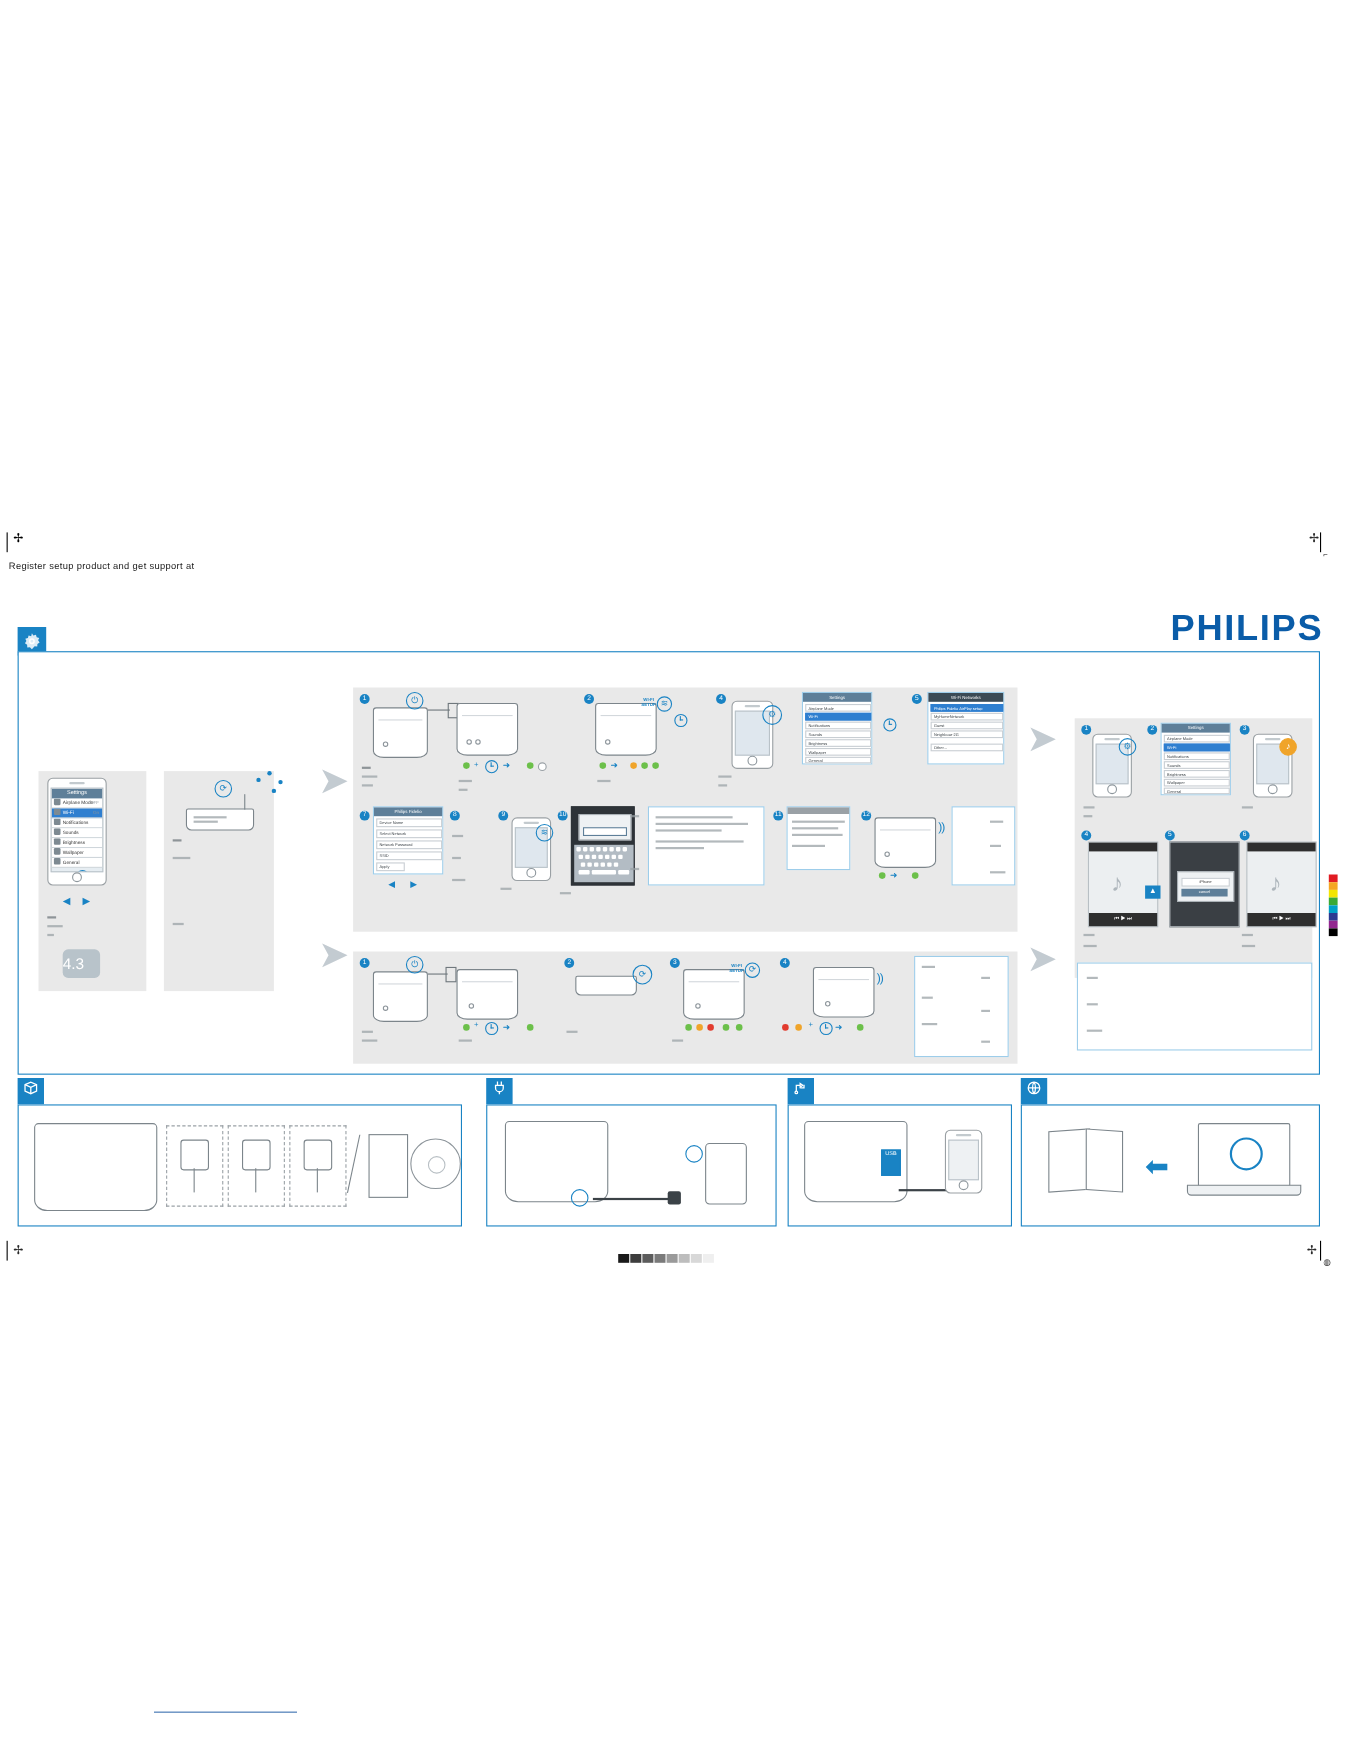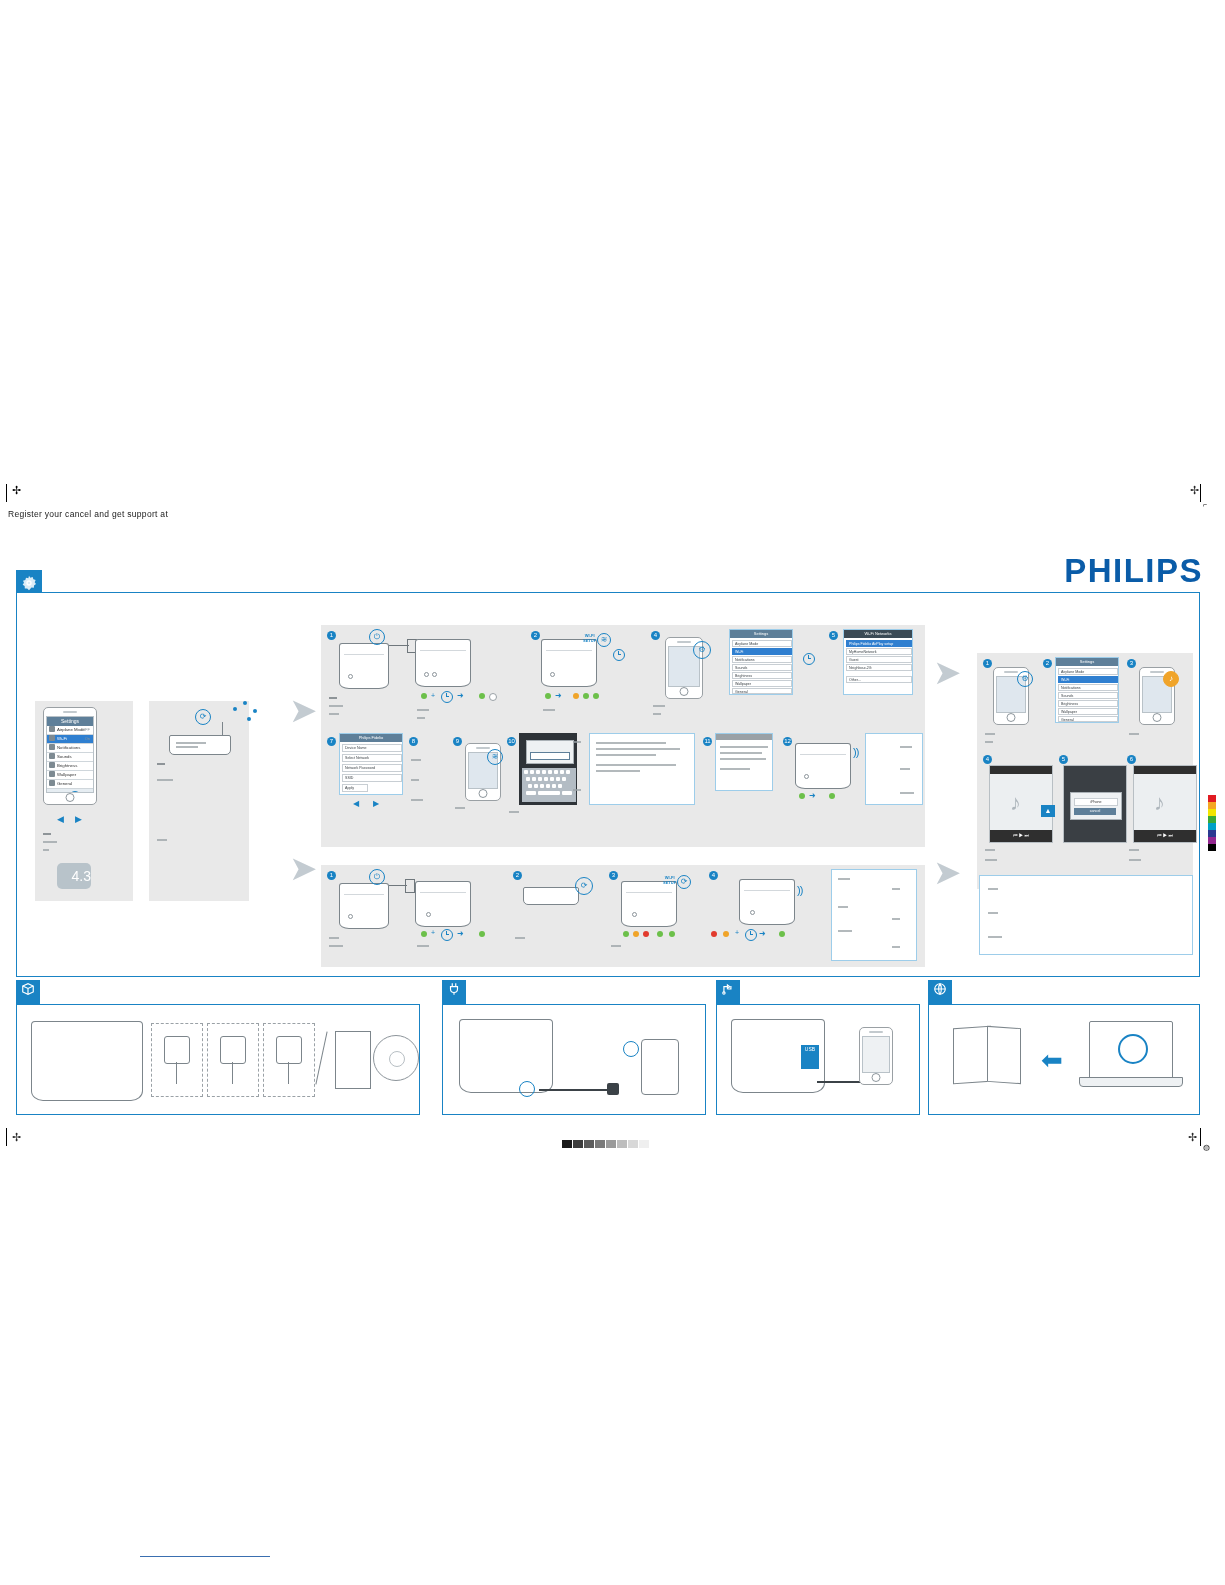--- a/index.html
+++ b/index.html
@@ -323,21 +323,21 @@
 
   
   .ver-tile {
     position: absolute;
     width: 34px; height: 26px;
     background: #b8c3ca;
     border-radius: 5px;
     color: #fff;
     font-size: 14px;
     line-height: 26px;
-    text-align: right;
+    text-align: left;
     font-family: "Liberation Sans", sans-serif;
   }
 
   
   .note-screen {
     position: absolute;
     background: #eceff1;
   }
   .note {
     position: absolute;
@@ -411,21 +411,21 @@
 <div class="abs" style="left:6px;top:1128px;">
   <div class="cm-v" style="left:0;top:0;height:18px;"></div>
   <div class="cm-star" style="left:6px;top:4px;">✢</div>
 </div>
 <div class="abs" style="left:1188px;top:1128px;">
   <div class="cm-star" style="left:0;top:4px;">✢</div>
   <div class="cm-v" style="left:12px;top:0;height:18px;"></div>
   <div class="cm-star" style="left:15px;top:14px;font-size:8px;">◍</div>
 </div>
 
-<div class="register-text">Register your cancel and get support at</div>
+<div class="register-text">Register setup product and get support at</div>
 <div class="philips-logo">PHILIPS</div>
 
 <div class="badge-icon" style="left:16px;top:570px;">
   <svg width="16" height="16" viewBox="0 0 24 24" fill="#fff" aria-hidden="true">
     <path d="M12 8a4 4 0 1 0 0 8 4 4 0 0 0 0-8zm0 6a2 2 0 1 1 0-4 2 2 0 0 1 0 4z"></path>
     <path d="M12 1l2 3 3.5-.9 1 3.4 3.5 1-1.5 3.2 2 2.9-3 2-0.2 3.6-3.6-.3L12 23l-2.7-2.9-3.6.3L5.5 16.6l-3-2 2-2.9L3 8.5l3.5-1 1-3.4L11 5z" opacity=".85"></path>
   </svg>
 </div>
 
 <div class="main-panel">

